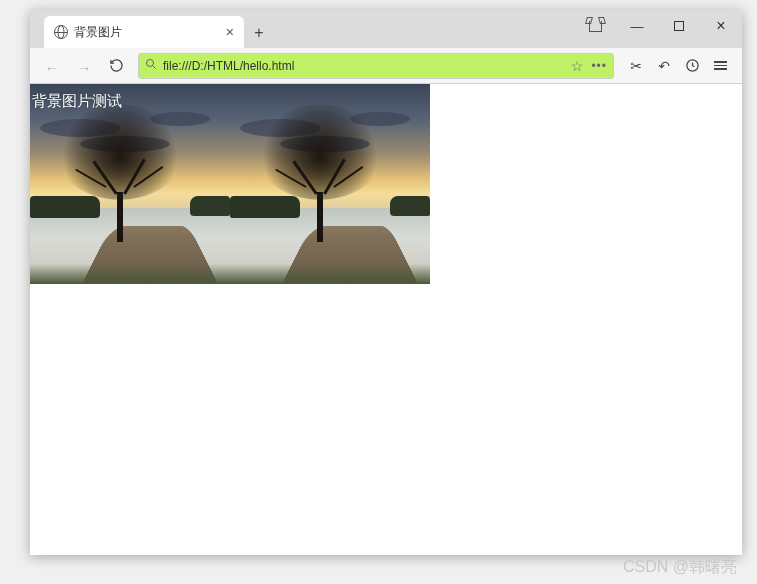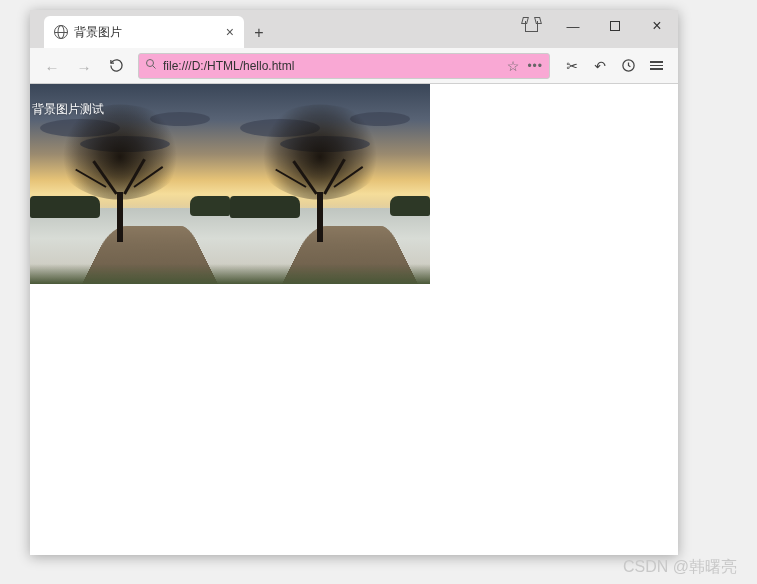--- a/index.html
+++ b/index.html
@@ -7,21 +7,21 @@
     font-family: "Segoe UI", Arial, sans-serif;
     background: #f0f0f0;
     width: 757px;
     height: 584px;
     position: relative;
   }
   .browser-window {
     position: absolute;
     left: 30px;
     top: 10px;
-    width: 648px;
+    width: 712px;
     height: 545px;
     background: #fff;
     box-shadow: 0 2px 12px rgba(0,0,0,0.3);
     display: flex;
     flex-direction: column;
   }
   .title-bar {
     height: 38px;
     background: #dddcdc;
     display: flex;
@@ -136,21 +136,21 @@
     align-items: center;
     justify-content: center;
     color: #555;
     font-size: 15px;
     cursor: pointer;
   }
   .nav-btn.disabled { color: #b0b0b0; }
   .url-bar {
     flex: 1;
     height: 26px;
-    background: #f9a8d4;
+    background: #bef264;
     border: 1px solid #ccc;
     border-radius: 3px;
     display: flex;
     align-items: center;
     padding: 0 6px;
     font-size: 12px;
     color: #333;
     margin: 0 4px;
   }
   .url-bar .search-icon {
@@ -307,23 +307,23 @@
     right: 0;
     top: 56%;
     width: 40px;
     height: 20px;
     background: #2d3826;
     border-radius: 8px 4px 2px 4px;
   }
   .overlay-text {
     position: absolute;
     left: 2px;
-    top: 17px;
+    top: 8px;
     color: #fff;
-    font-size: 12px;
+    font-size: 15px;
     text-shadow: 0 0 2px rgba(0,0,0,0.4);
     z-index: 10;
     font-family: "Microsoft YaHei", sans-serif;
   }
   .watermark {
     position: absolute;
     right: 20px;
     bottom: 6px;
     font-size: 16px;
     color: #c8c8c8;

